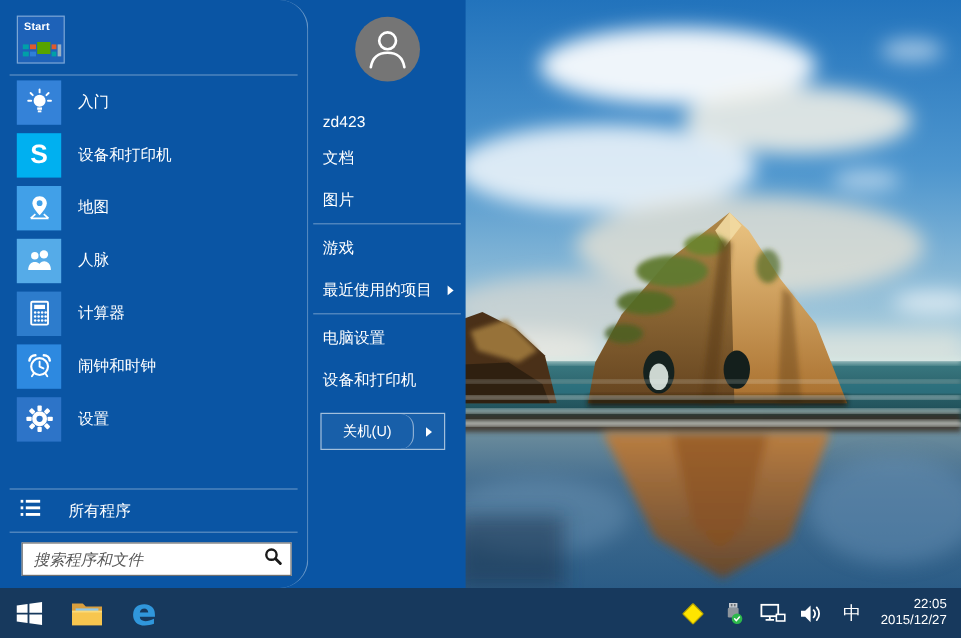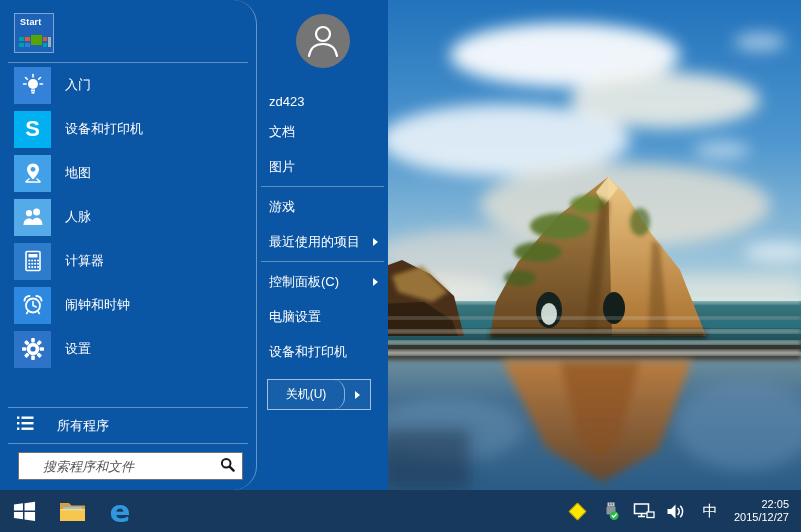--- a/index.html
+++ b/index.html
@@ -38,21 +38,21 @@
   .tile.c-alarm { background:#2d89e0; }
   .tile.c-settings { background:#2d74c8; }
   .skype-letter { color:#fff; font-size:22px; font-weight:bold; line-height:1; }
   .item-label { color:#fff; font-size:13px; white-space:nowrap; }
 
   .bottom-group { margin-top:auto; flex:0 0 auto; }
   .divider { height:1px; background:rgba(255,255,255,.35); margin:0 8px; }
   .all-programs { display:flex; align-items:center; gap:23px; height:35px; padding:0 17px; cursor:default; }
 
   .search-row { padding:8px 14px 0 18px; }
-  .search-box { width:225px; height:28px; background:#fff; border:1px solid #6f6f6f; display:flex; align-items:center; padding:0 7px 0 24px; }
+  .search-box { width:225px; height:28px; background:#fff; border:1px solid #6f6f6f; display:flex; align-items:center; padding:0 7px 0 9px; }
   .search-box input { flex:1; border:none; outline:none; font-size:13px; font-style:italic; color:#333; font-family:inherit; min-width:0; background:transparent; }
   .search-box input::placeholder { color:#555; font-style:italic; }
 
   
   .avatar-wrap { display:flex; justify-content:center; flex:0 0 auto; }
   .avatar { width:54px; height:54px; border-radius:50%; background:#757575; display:flex; align-items:center; justify-content:center; }
   .user-name { color:#fff; font-size:13px; padding-left:12px; margin-top:20px; height:26px; display:flex; align-items:center; }
   .r-item { color:#fff; font-size:13px; height:35px; display:flex; align-items:center; padding:0 10px 0 12px; cursor:default; }
   .r-item .spacer { flex:1; }
   .arrow-right { width:0; height:0; border-top:4px solid transparent; border-bottom:4px solid transparent; border-left:5px solid #fff; }
@@ -366,25 +366,20 @@
         </div>
       <div class="r-item">
         <span>最近使用的项目</span>
         <span class="spacer"></span>
           <span class="arrow-right"></span>
       </div>
 
       <div class="r-divider"></div>
 
       <div class="r-item">
-        <span>控制面板(C)</span>
-        <span class="spacer"></span>
-          <span class="arrow-right"></span>
-      </div>
-      <div class="r-item">
           <span>电脑设置</span>
         </div>
       <div class="r-item">
           <span>设备和打印机</span>
         </div>
 
       <div class="shutdown-row">
         <div class="shutdown-main">
           <span>关机(U)</span>
         </div>

